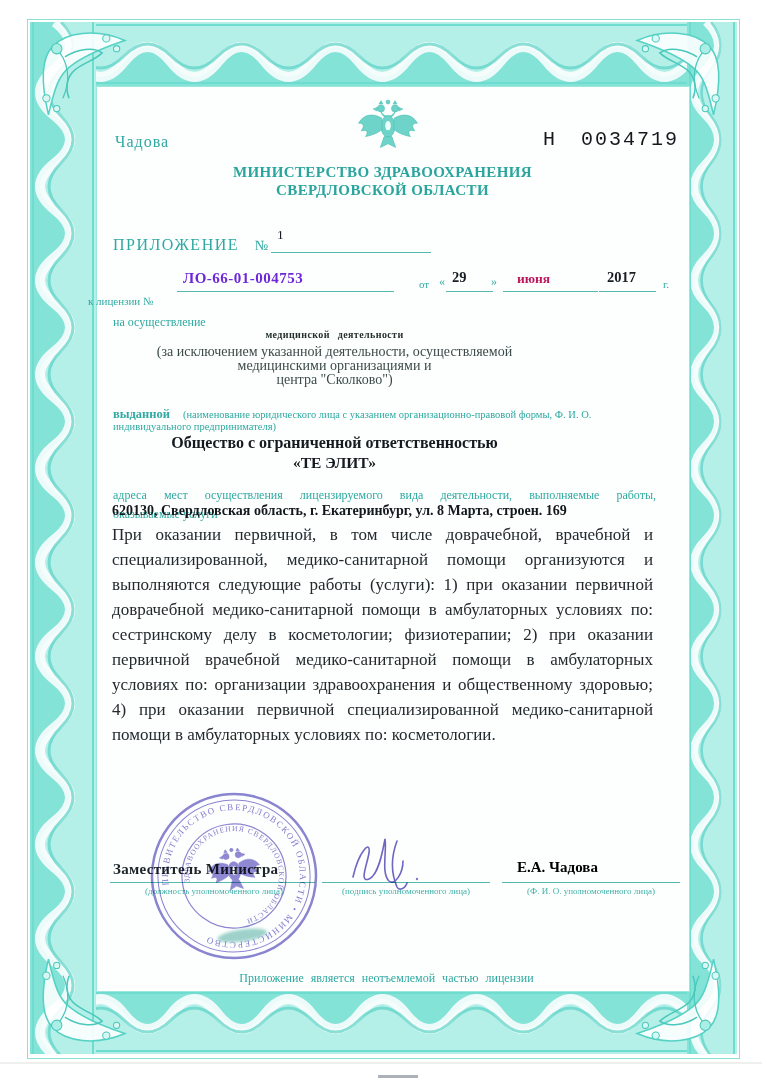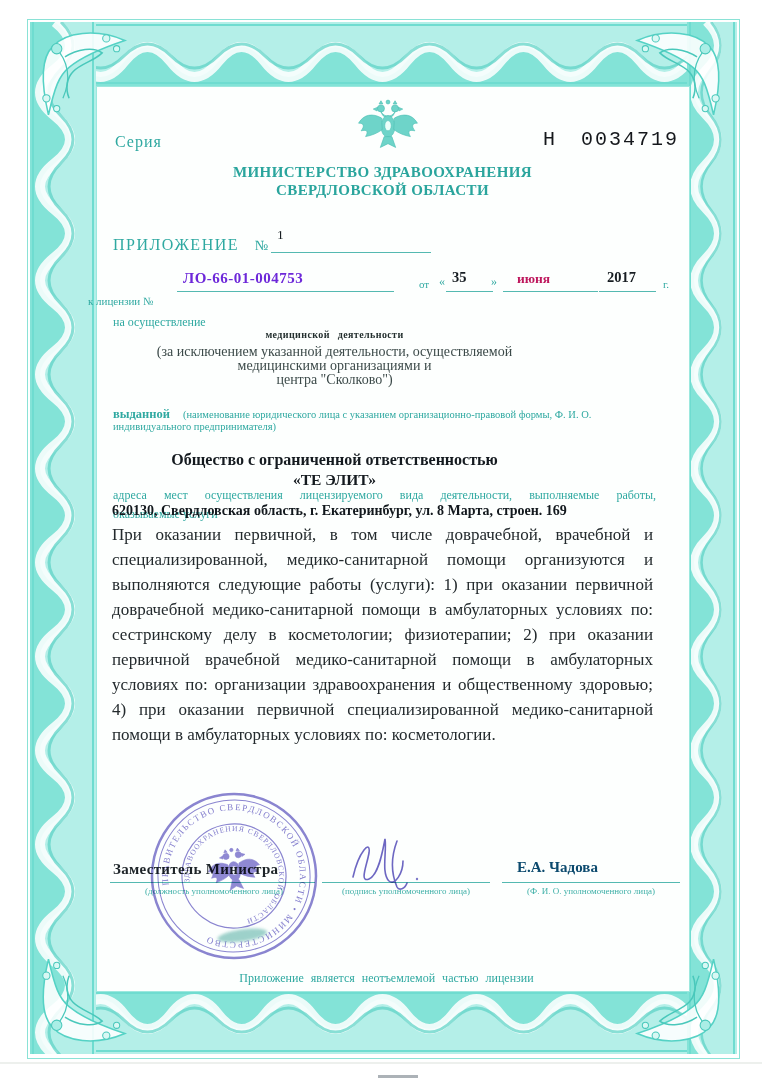--- a/index.html
+++ b/index.html
@@ -47,37 +47,37 @@
   .u4{left:599px;top:291px;width:57px;}
   .lic-gsuffix{left:663px;top:278px;font-size:11px;}
   .na-osush{left:113px;top:315px;font-size:12px;}
   .typed-center{left:112px;top:329px;width:445px;text-align:center;}
   .act-title{font-size:10px;font-weight:bold;color:#232f2e;letter-spacing:0.4px;word-spacing:5px;margin-bottom:5px;}
   .exception{font-size:14px;line-height:14px;color:#3c4a49;}
   .issued-row{left:113px;top:407px;width:545px;font-size:10.5px;}
   .issued-label{font-size:12.5px;font-weight:600;margin-right:13px;}
   .issued-note2{left:113px;top:421px;font-size:10.5px;}
   .company{left:112px;top:432px;width:445px;text-align:center;color:#141a1f;}
-  .company .org1{font-size:16px;font-weight:bold;line-height:21px;margin-top:17px;}
+  .company .org1{font-size:16px;font-weight:bold;line-height:21px;}
   .company .org2{font-size:15.5px;font-weight:bold;line-height:20px;}
   .addr-label{left:113px;top:488px;width:543px;font-size:12px;text-align:justify;text-align-last:justify;}
   .addr-teal2{left:113px;top:507px;font-size:12px;z-index:1;}
   .address{left:112px;top:503px;font-size:14px;font-weight:bold;color:#12181d;z-index:2;}
   .body-text{left:112px;top:522px;width:541px;font-size:17px;line-height:25px;
              color:#232a2d;text-align:justify;z-index:2;}
   .body-text p{margin:0;}
   .body-text p.fill-last{text-align-last:justify;}
   .pos-title{left:113px;top:861px;font-size:15px;font-weight:600;color:#1d2428;letter-spacing:0.3px;z-index:2;}
   .u-left{left:110px;top:882px;width:205px;z-index:2;}
   .u-mid{left:322px;top:882px;width:168px;z-index:2;}
   .u-right{left:502px;top:882px;width:178px;z-index:2;}
   .cap-left{left:118px;top:886px;width:192px;z-index:1;}
   .cap-mid{left:322px;top:886px;width:168px;z-index:2;}
   .cap-right{left:502px;top:886px;width:178px;z-index:2;}
-  .sig-name{left:517px;top:859px;font-size:15px;font-weight:600;color:#0c4a6e;z-index:2;}
+  .sig-name{left:517px;top:859px;font-size:15px;font-weight:600;color:#000000;z-index:2;}
   .emblem{left:356px;top:94px;width:64px;height:66px;}
   .stamp{left:148px;top:790px;width:172px;height:172px;z-index:3;
          transform:rotate(-8deg);mix-blend-mode:multiply;opacity:0.85;}
   .signature{left:345px;top:833px;width:115px;height:58px;z-index:3;mix-blend-mode:multiply;}
   .footer-note{left:100px;top:971px;width:573px;text-align:center;font-size:12px;word-spacing:4px;}
   .scan-shadow{left:0;top:1062px;width:762px;height:2px;background:#dfe3df;opacity:0.55;}
   .scan-tick{left:378px;top:1075px;width:40px;height:3px;background:#5a6570;opacity:0.5;}
 </style>
 </head>
 <body>
@@ -156,21 +156,21 @@
   <path d="M88,14 C60,2 30,6 18,20 C8,30 6,52 14,86 C20,60 24,48 34,40 C46,30 64,22 88,14 Z" fill="rgba(255,255,255,0.88)" stroke="#55d2c5" stroke-width="1.5"></path>
   <path d="M30,30 C42,22 58,20 66,26 C58,34 46,36 38,44 C32,50 30,60 34,70" fill="none" stroke="#49c8bb" stroke-width="1.5"></path>
   <path d="M20,20 C34,34 36,52 28,70" fill="none" stroke="#49c8bb" stroke-width="1.2"></path>
   <circle cx="22" cy="22" r="5" fill="#aaeee6" stroke="#49c8bb" stroke-width="1"></circle>
   <circle cx="70" cy="12" r="3.5" fill="#d9f8f4" stroke="#49c8bb" stroke-width="1"></circle>
   <circle cx="80" cy="22" r="3" fill="#d9f8f4" stroke="#49c8bb" stroke-width="1"></circle>
   <circle cx="12" cy="70" r="3.5" fill="#d9f8f4" stroke="#49c8bb" stroke-width="1"></circle>
   <circle cx="22" cy="80" r="3" fill="#d9f8f4" stroke="#49c8bb" stroke-width="1"></circle>
 </svg>
 
-<div class="abs series teal">Серия</div>
+<div class="abs series teal">Чадова</div>
 
 <svg class="abs emblem" viewBox="0 0 100 92">
   <g fill="#5fd0c4" stroke="#3ab8ac" stroke-width="1" opacity="0.9">
     <circle cx="50" cy="7" r="3"></circle>
     <path d="M36,10 l3,-5 3,5 z"></path>
       <path d="M58,10 l3,-5 3,5 z"></path>
     <circle cx="39" cy="17" r="5.5"></circle>
       <circle cx="61" cy="17" r="5.5"></circle>
     <path d="M34,15 l-7,3 6,3 z"></path>
       <path d="M66,15 l7,3 -6,3 z"></path>
@@ -191,21 +191,21 @@
   <span>ПРИЛОЖЕНИЕ</span><span class="num-sign">№</span>
 </div>
 <div class="abs app-number">1</div>
 <div class="abs uline u-app"></div>
 
 <div class="abs lic-prefix teal">к лицензии №</div>
 <div class="abs lic-number">ЛО-66-01-004753</div>
 <div class="abs uline u1"></div>
 <div class="abs lic-from teal">от</div>
 <div class="abs q-open teal">«</div>
-<div class="abs lic-day">35</div>
+<div class="abs lic-day">29</div>
 <div class="abs uline u2"></div>
 <div class="abs q-close teal">»</div>
 <div class="abs lic-month">июня</div>
 <div class="abs uline u3"></div>
 <div class="abs lic-year">2017</div>
 <div class="abs uline u4"></div>
 <div class="abs lic-gsuffix teal">г.</div>
 
 <div class="abs na-osush teal">на осуществление</div>
 <div class="abs typed-center">

